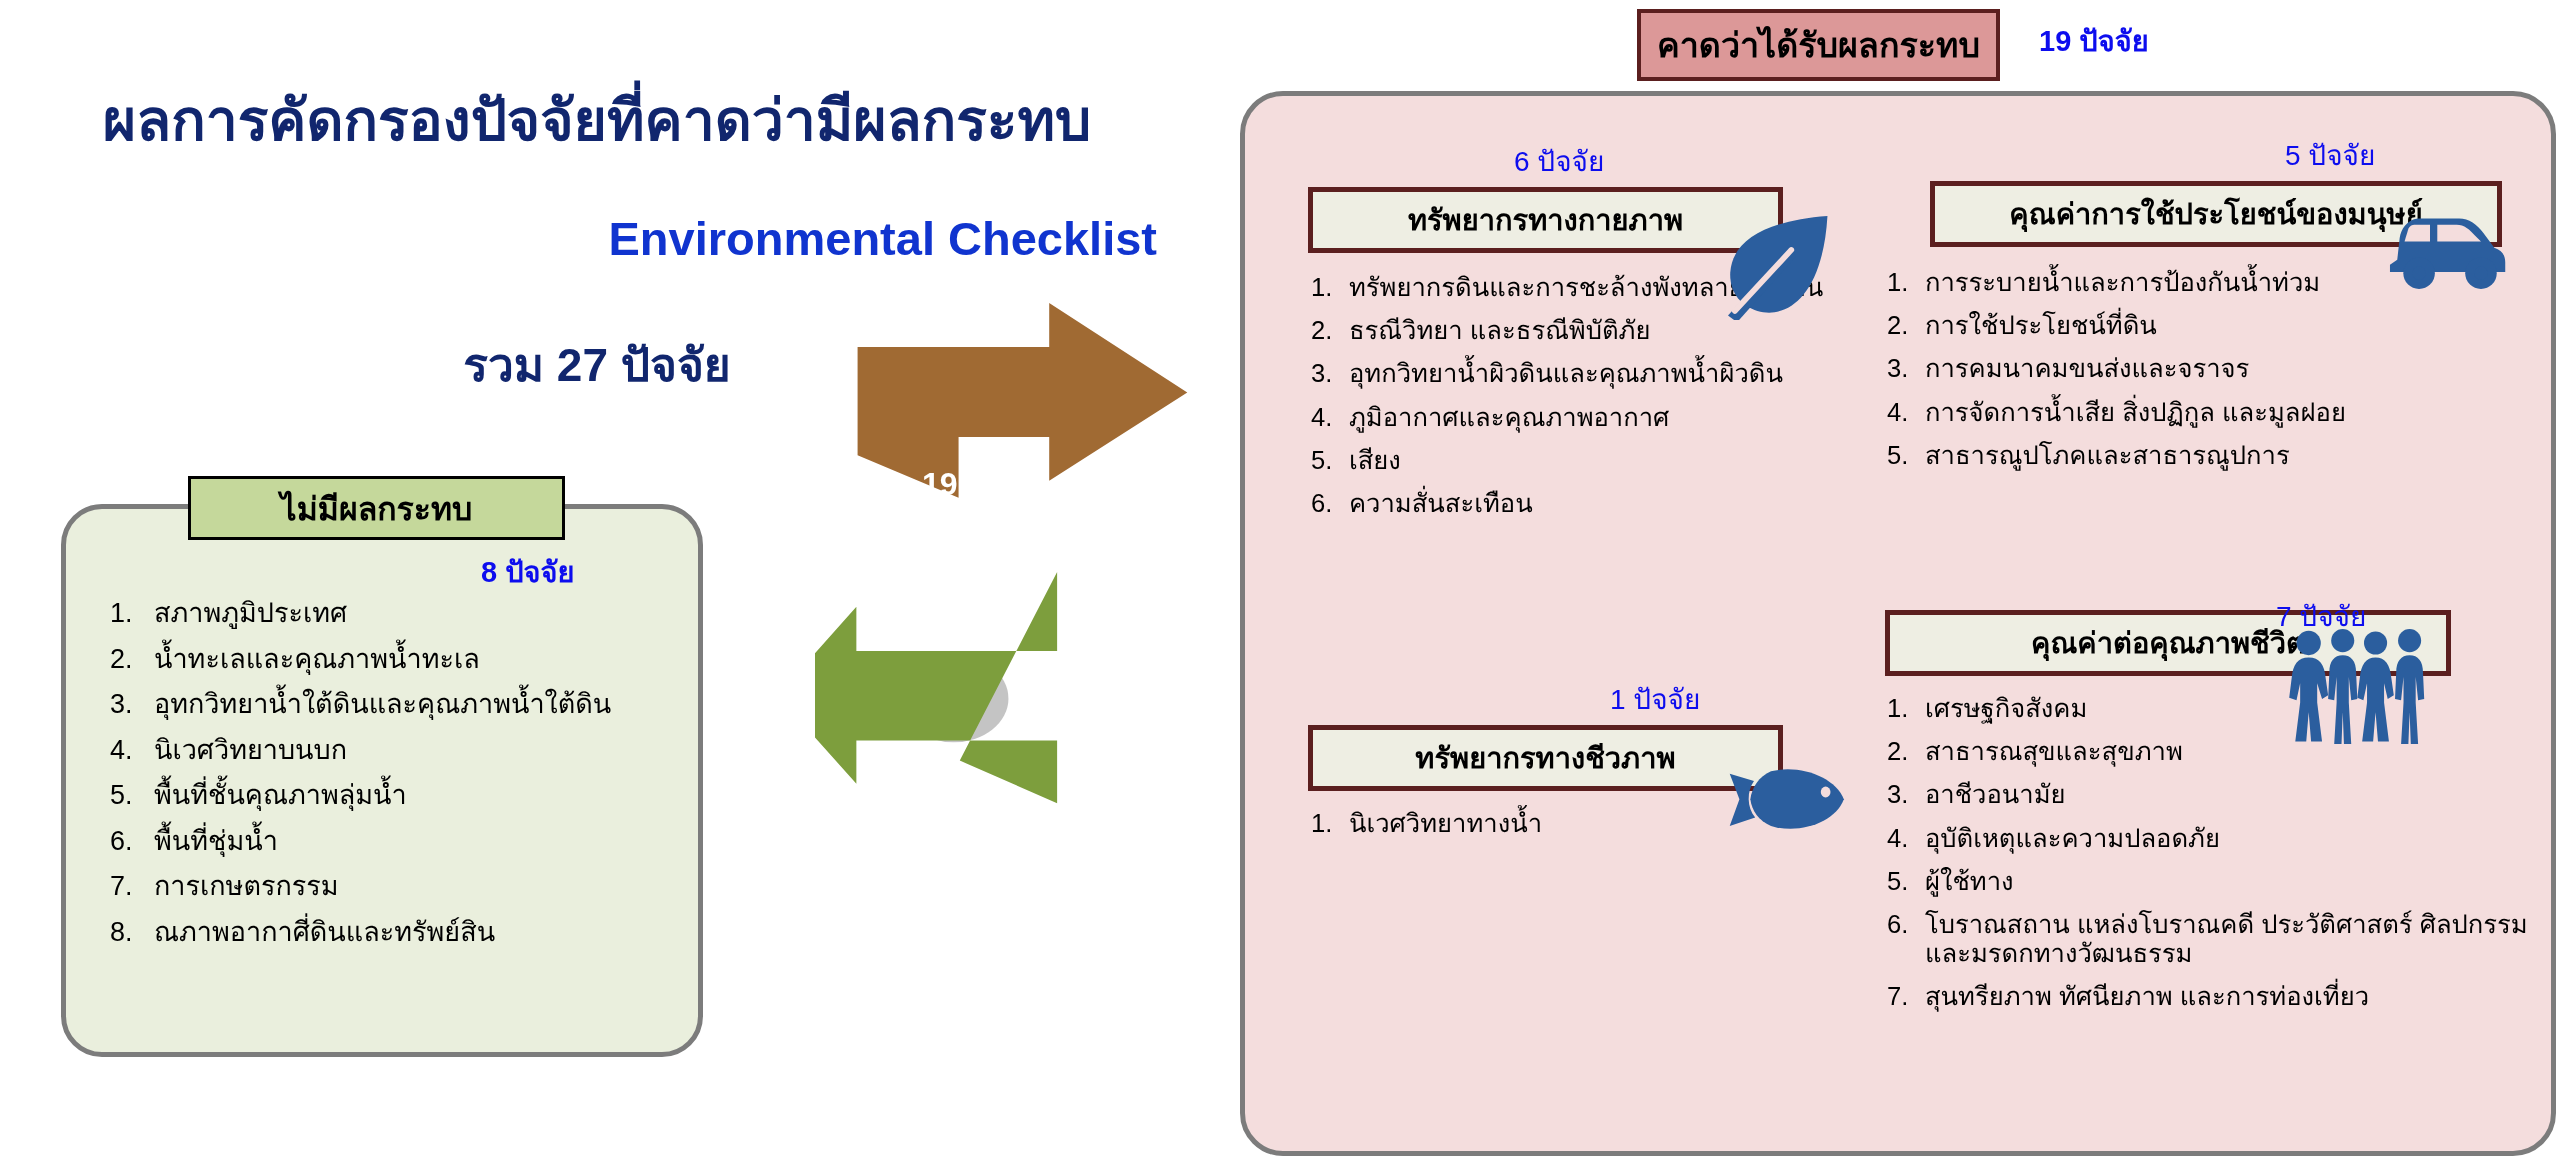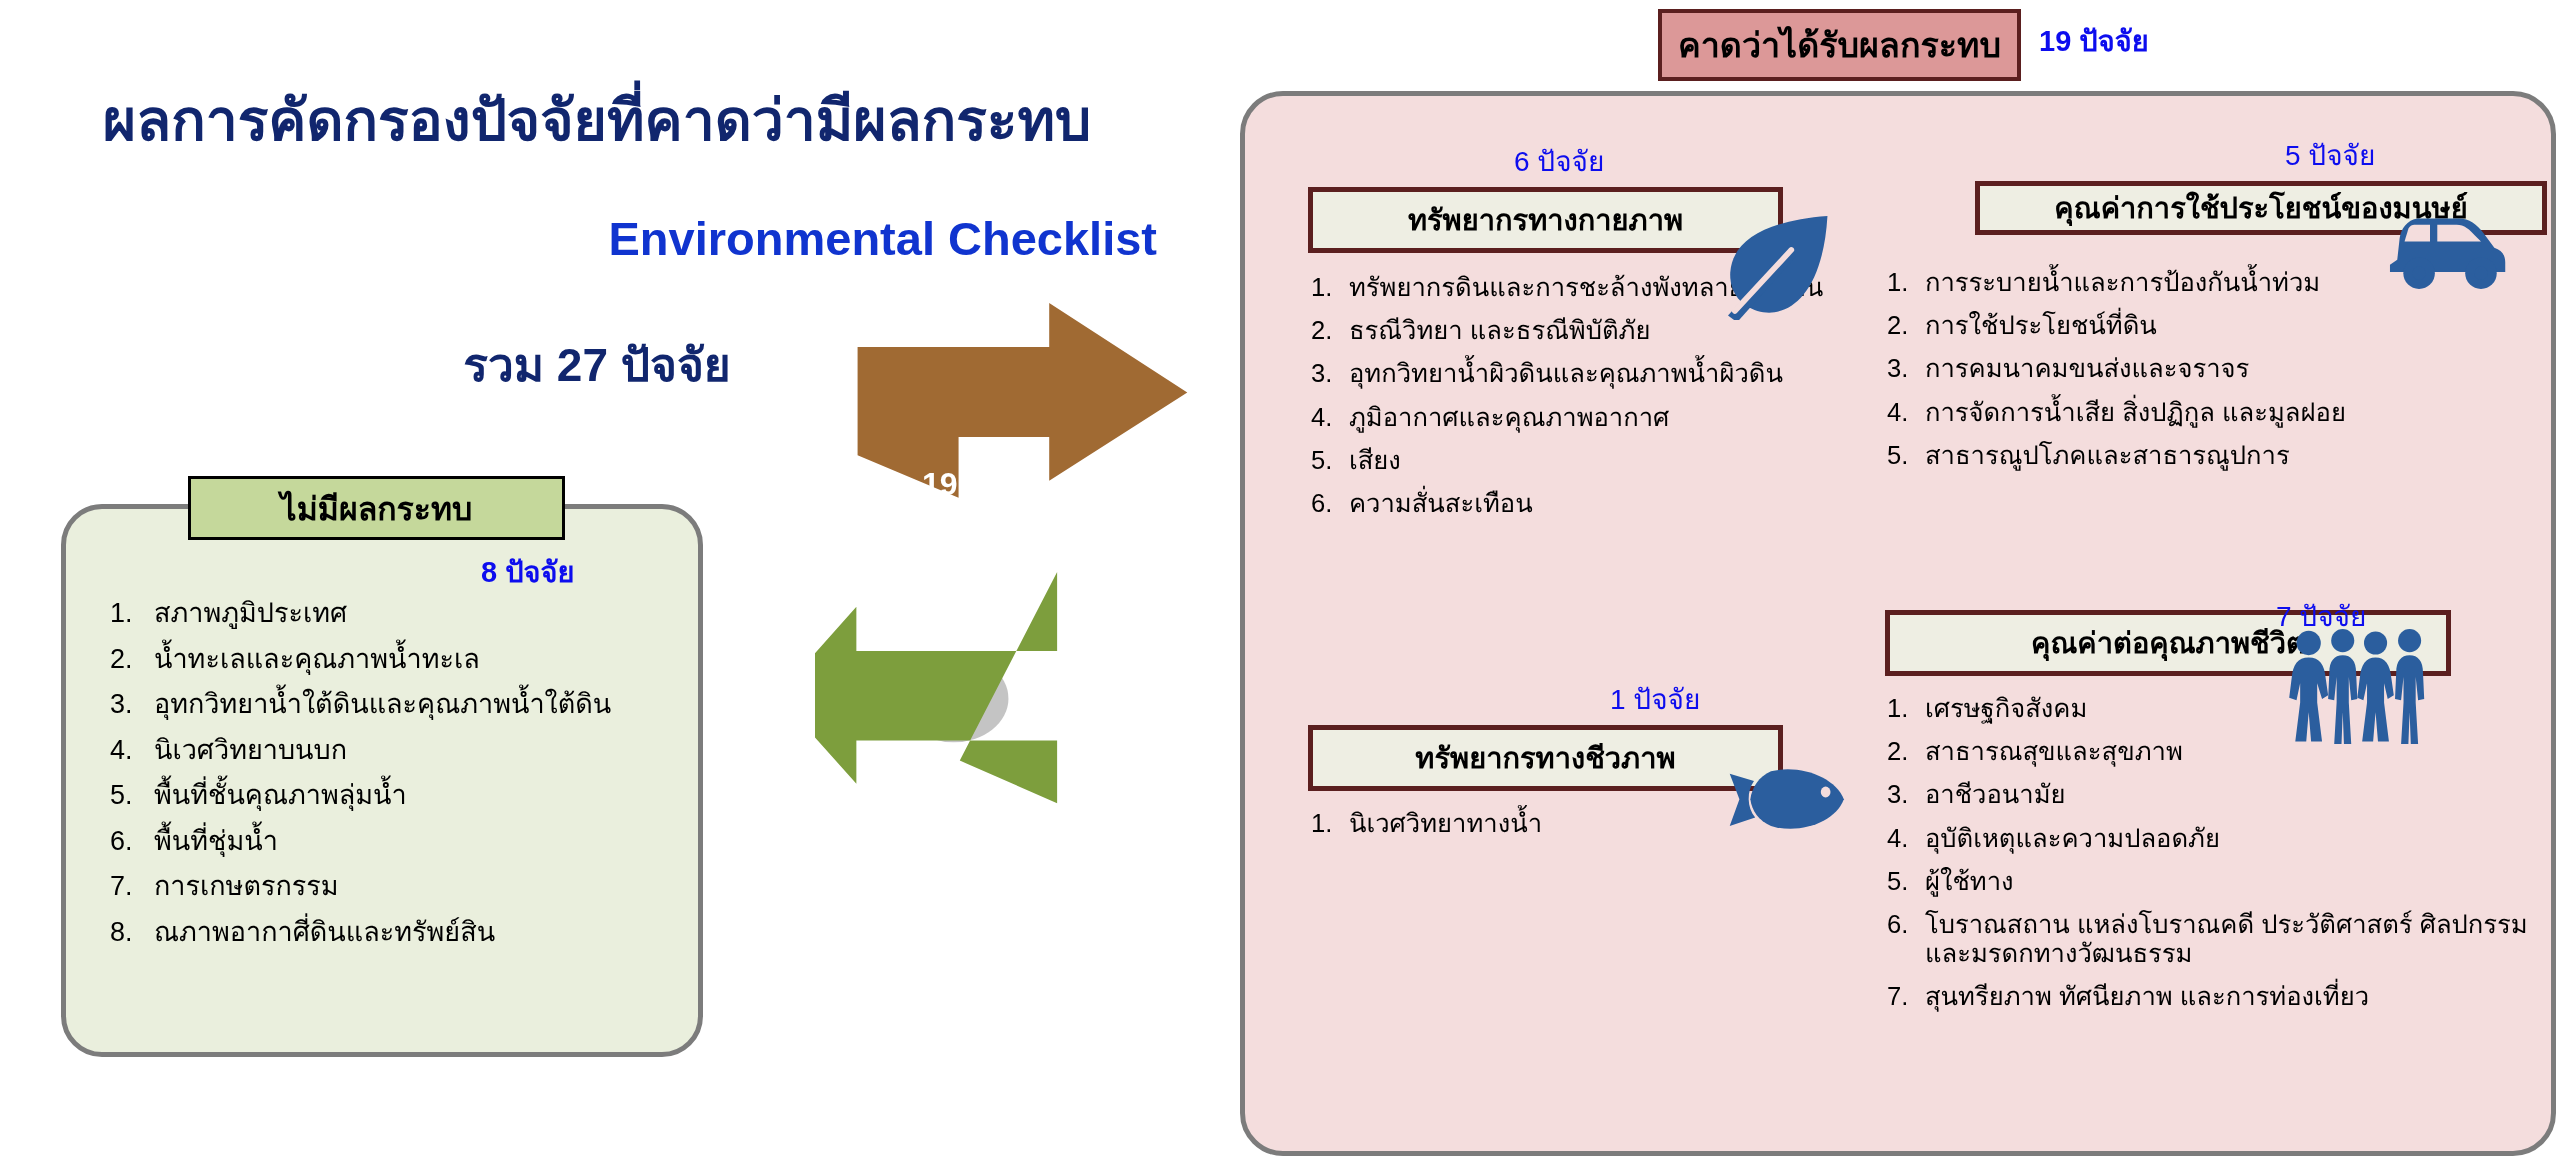--- a/index.html
+++ b/index.html
@@ -136,21 +136,20 @@
     height: 72px;
     background: #dc9898;
     border: 4.3px solid #5b1f1f;
     box-sizing: border-box;
     display: flex;
     align-items: center;
     justify-content: center;
     font-size: 34px;
     font-weight: bold;
     color: #000000;
-    margin-left: 21px;
   }
   #impact-header-count {
     position: absolute;
     left: 2039px;
     top: 18px;
     font-size: 29px;
     font-weight: bold;
     color: #0d0dee;
     white-space: nowrap;
   }
@@ -208,21 +207,21 @@
 
   
   #box-physical  { left: 1308px; top: 187px;  width: 475px;  height: 66px; }
   #count-physical{ left: 1514px; top: 139px; }
   #list-physical { left: 1311px; top: 273px; width: 627px; }
 
   #box-bio       { left: 1308px; top: 725px; width: 475px;  height: 66px; }
   #count-bio     { left: 1610px; top: 677px; }
   #list-bio      { left: 1311px; top: 809px; width: 627px; }
 
-  #box-human     { left: 1975px; top: 181px;  width: 572px;  height: 54px; }
+  #box-human     { left: 1930px; top: 181px;  width: 572px;  height: 66px; }
   #count-human   { left: 2285px; top: 133px; }
   #list-human    { left: 1887px; top: 268px;  width: 645px; }
 
   #box-quality   { left: 1885px; top: 610px; width: 566px;  height: 66px; }
   #count-quality { left: 2276px; top: 594px; }
   #list-quality  { left: 1887px; top: 694px; width: 657px; }
 
   
   .icon { position: absolute; z-index: 6; }
   #leaf-icon   { left: 1722px; top: 207px;  width: 116px;  height: 113px; }

